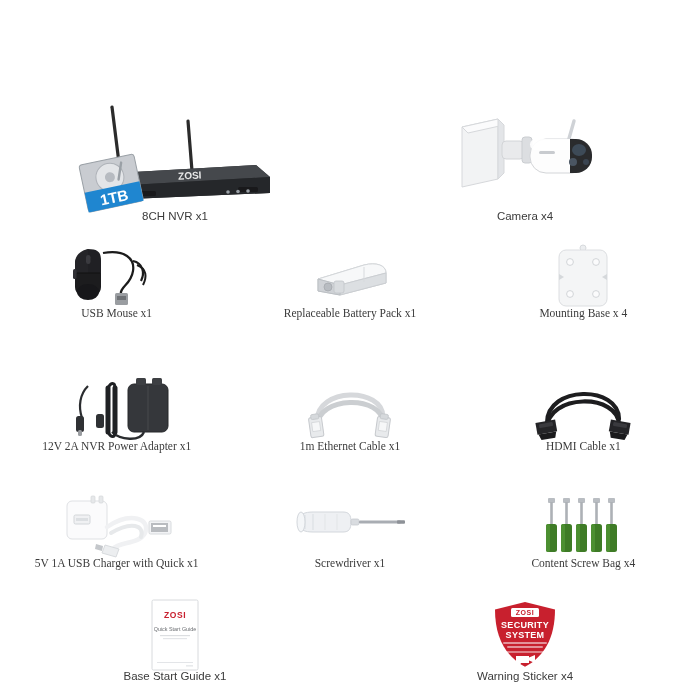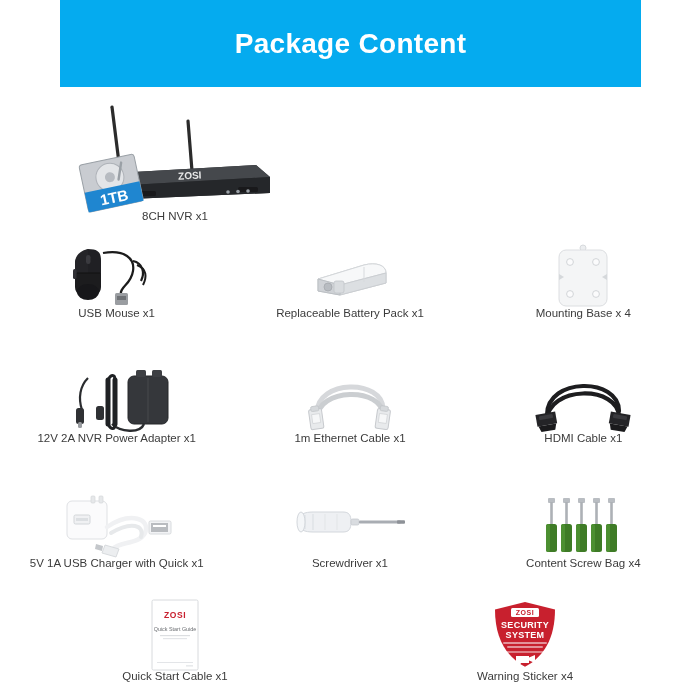--- a/index.html
+++ b/index.html
@@ -31,42 +31,39 @@
   .art { position: relative; display: flex; align-items: center; justify-content: center; }
   .caption {
     font-size: 11.5px;
     color: #3b3b3b;
     white-space: nowrap;
     text-align: center;
   }
 
   .r1 { top: 100px; }
   .r2 { top: 245px; }
-  .r3 { top: 370px; justify-content: center; }
+  .r3 { top: 378px; justify-content: center; }
   .r4 { top: 495px; }
   .r5 { top: 600px; }
 
   .r1 .cell { width: 350px; }
   .r5 .cell { width: 350px; }
-  .r2 .cell, .r3 .cell, .r4 .cell { width: 233.33px; }
+  .r2 .cell, .r3 .cell, .r4 .cell { width: 233.33px; font-family: Liberation Serif, serif; }
 
   .r1 .art { height: 110px; }
   .r2 .art, .r3 .art, .r4 .art { height: 62px; }
   .r5 .art { height: 70px; }
 
   svg { display: block; overflow: visible; }
 </style>
 </head>
 <body>
 
 <div id="page">
 
-  <div class="banner">
-    <div class="banner-title">Package Content</div>
-  </div>
 
   <div class="row r1">
 
     <div class="cell">
       <div class="art">
         <svg width="210" height="112" viewBox="0 0 210 112">
 
           <path d="M42 8 L50 72" stroke="#2b2b2b" stroke-width="3.2" stroke-linecap="round" fill="none"></path>
           <path d="M118 22 L122 72" stroke="#2b2b2b" stroke-width="3.2" stroke-linecap="round" fill="none"></path>
 
@@ -88,20 +85,46 @@
             <circle cx="42" cy="78" r="5" fill="#b7bbc1"></circle>
             <path d="M56 66 L50 82" stroke="#9aa0a6" stroke-width="2.4" stroke-linecap="round"></path>
             <rect x="14" y="88" width="56" height="20" fill="#1f86d0"></rect>
             <text x="42" y="104" font-family="'Liberation Sans',sans-serif" font-size="15" font-weight="bold" fill="#ffffff" text-anchor="middle">1TB</text>
           </g>
         </svg>
       </div>
       <div class="caption">8CH NVR x1</div>
     </div>
 
+    <div class="cell">
+      <div class="art">
+        <svg width="170" height="100" viewBox="0 0 170 100">
+
+          <path d="M22 22 L58 14 L58 74 L22 82 Z" fill="#f2f3f4" stroke="#d6d8db" stroke-width="1"></path>
+          <path d="M22 22 L58 14 L64 20 L28 28 Z" fill="#fbfbfc" stroke="#d6d8db" stroke-width="1"></path>
+          <path d="M58 14 L64 20 L64 68 L58 74 Z" fill="#e3e5e8" stroke="#d6d8db" stroke-width="1"></path>
+
+          <rect x="62" y="36" width="22" height="18" rx="4" fill="#e9eaec" stroke="#d2d4d7" stroke-width="1"></rect>
+          <rect x="82" y="32" width="10" height="26" rx="3" fill="#dcdee1" stroke="#cacdd1" stroke-width="1"></rect>
+
+          <path d="M134 16 L126 44" stroke="#cfd2d6" stroke-width="3.4" stroke-linecap="round" fill="none"></path>
+
+          <rect x="90" y="34" width="58" height="34" rx="16" fill="#fdfdfd" stroke="#d3d5d8" stroke-width="1"></rect>
+          <rect x="90" y="34" width="58" height="11" rx="6" fill="#ffffff" opacity="0.9"></rect>
+
+          <path d="M130 34 h6 a16 16 0 0 1 16 16 v2 a16 16 0 0 1 -16 16 h-6 Z" fill="#2a2b2d"></path>
+          <ellipse cx="139" cy="45" rx="7" ry="6" fill="#3d4a57"></ellipse>
+          <circle cx="133" cy="57" r="4" fill="#4a5562"></circle>
+          <circle cx="146" cy="57" r="3" fill="#3a4450"></circle>
+
+          <rect x="99" y="46" width="16" height="3" rx="1.5" fill="#c8cbcf"></rect>
+        </svg>
+      </div>
+      <div class="caption">Camera x4</div>
+    </div>
   </div>
 
   <div class="row r2">
 
     <div class="cell">
       <div class="art">
         <svg width="120" height="66" viewBox="0 0 120 66">
 
           <path d="M46 10 C68 6 78 16 76 28 C74 42 62 44 64 52" stroke="#1b1b1b" stroke-width="2.2" fill="none"></path>
           <path d="M76 18 C86 20 88 30 84 38" stroke="#1b1b1b" stroke-width="2.2" fill="none"></path>
@@ -320,21 +343,21 @@
         <svg width="62" height="74" viewBox="0 0 62 74">
           <rect x="8" y="2" width="46" height="70" rx="1.5" fill="#ffffff" stroke="#d8dadd" stroke-width="1"></rect>
           <text x="31" y="20" font-family="'Liberation Sans',sans-serif" font-size="8.5" font-weight="bold" fill="#C8202E" text-anchor="middle" letter-spacing="0.6">ZOSI</text>
           <text x="31" y="33" font-family="'Liberation Sans',sans-serif" font-size="5.4" fill="#6b6e72" text-anchor="middle">Quick Start Guide</text>
           <rect x="16" y="37" width="30" height="1.2" fill="#dcdee1"></rect>
           <rect x="19" y="40" width="24" height="1.2" fill="#e3e5e8"></rect>
           <rect x="13" y="64" width="36" height="1" fill="#e3e5e8"></rect>
           <rect x="42" y="67" width="7" height="1.6" fill="#e8eaec"></rect>
         </svg>
       </div>
-      <div class="caption">Quick Start Cable x1</div>
+      <div class="caption">Base Start Guide x1</div>
     </div>
 
     <div class="cell">
       <div class="art">
         <svg width="74" height="76" viewBox="0 0 74 76">
 
           <path d="M37 2 L70 10 C70 42 58 62 37 73 C16 62 4 42 4 10 Z" fill="#ffffff"></path>
           <path d="M37 5 L67 12.4 C67 41 56 59.5 37 69.8 C18 59.5 7 41 7 12.4 Z" fill="#C8202E"></path>
 
           <rect x="23" y="11" width="28" height="9" rx="1.5" fill="#ffffff"></rect>

